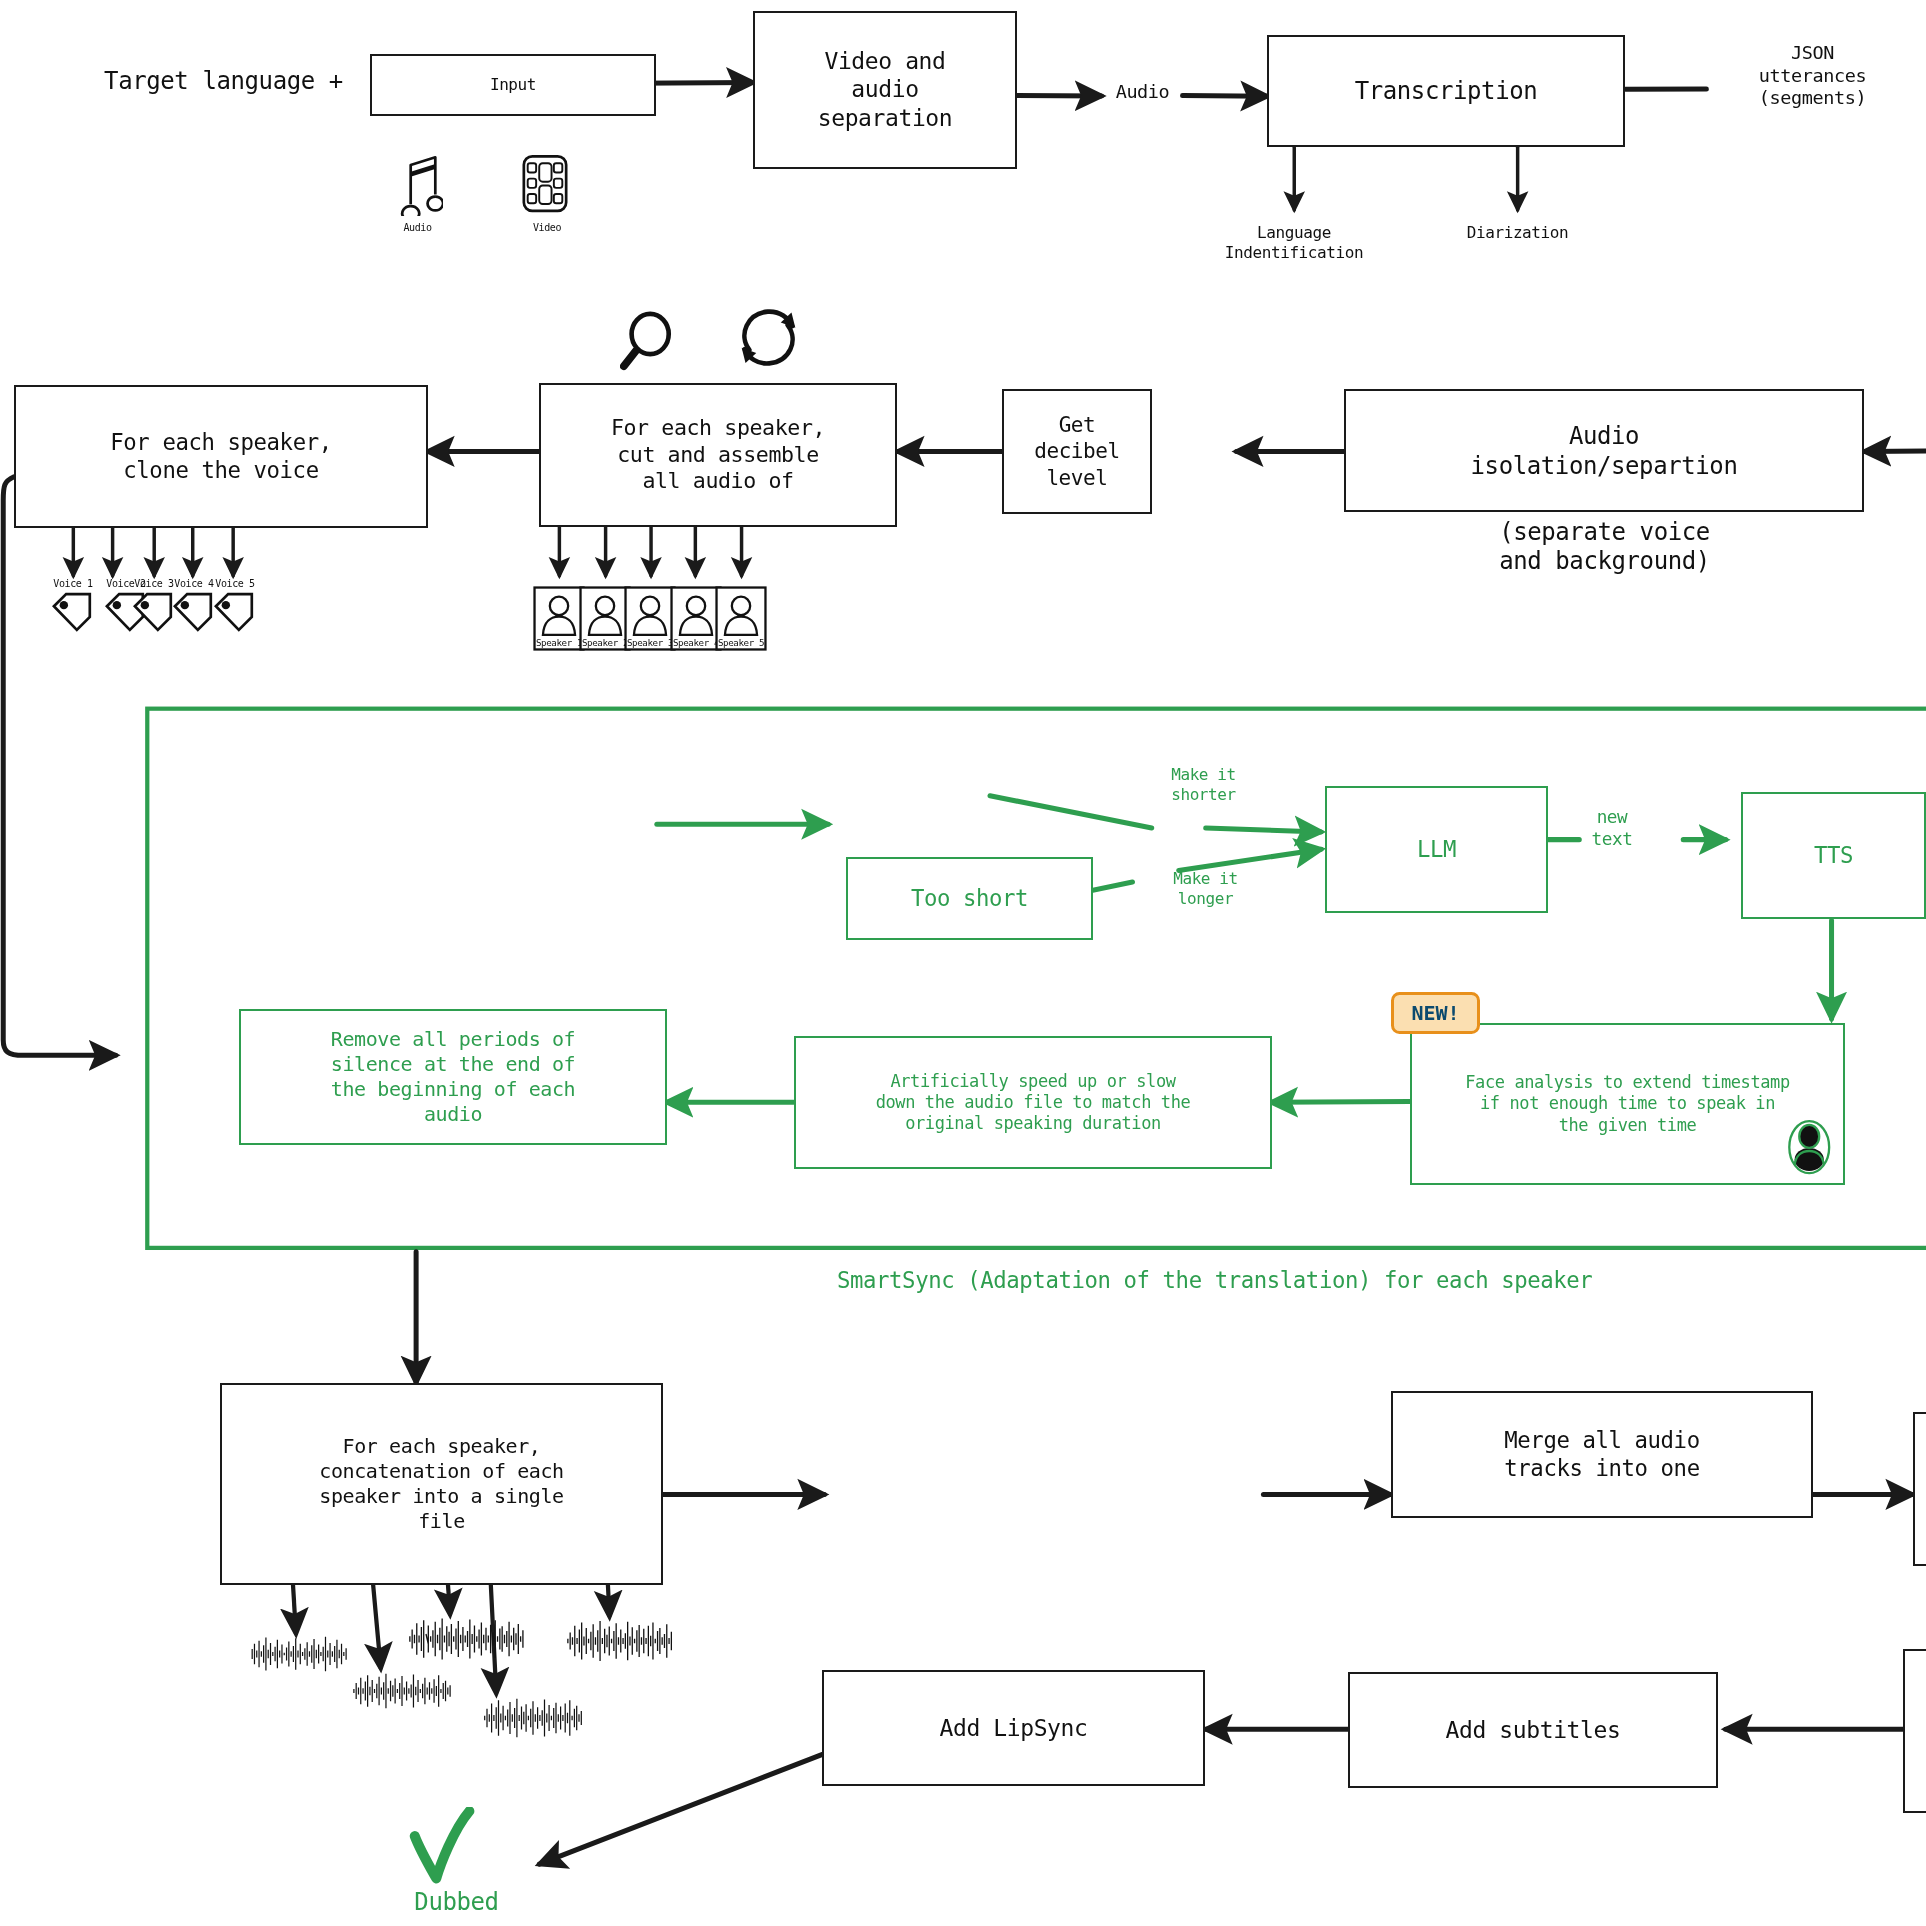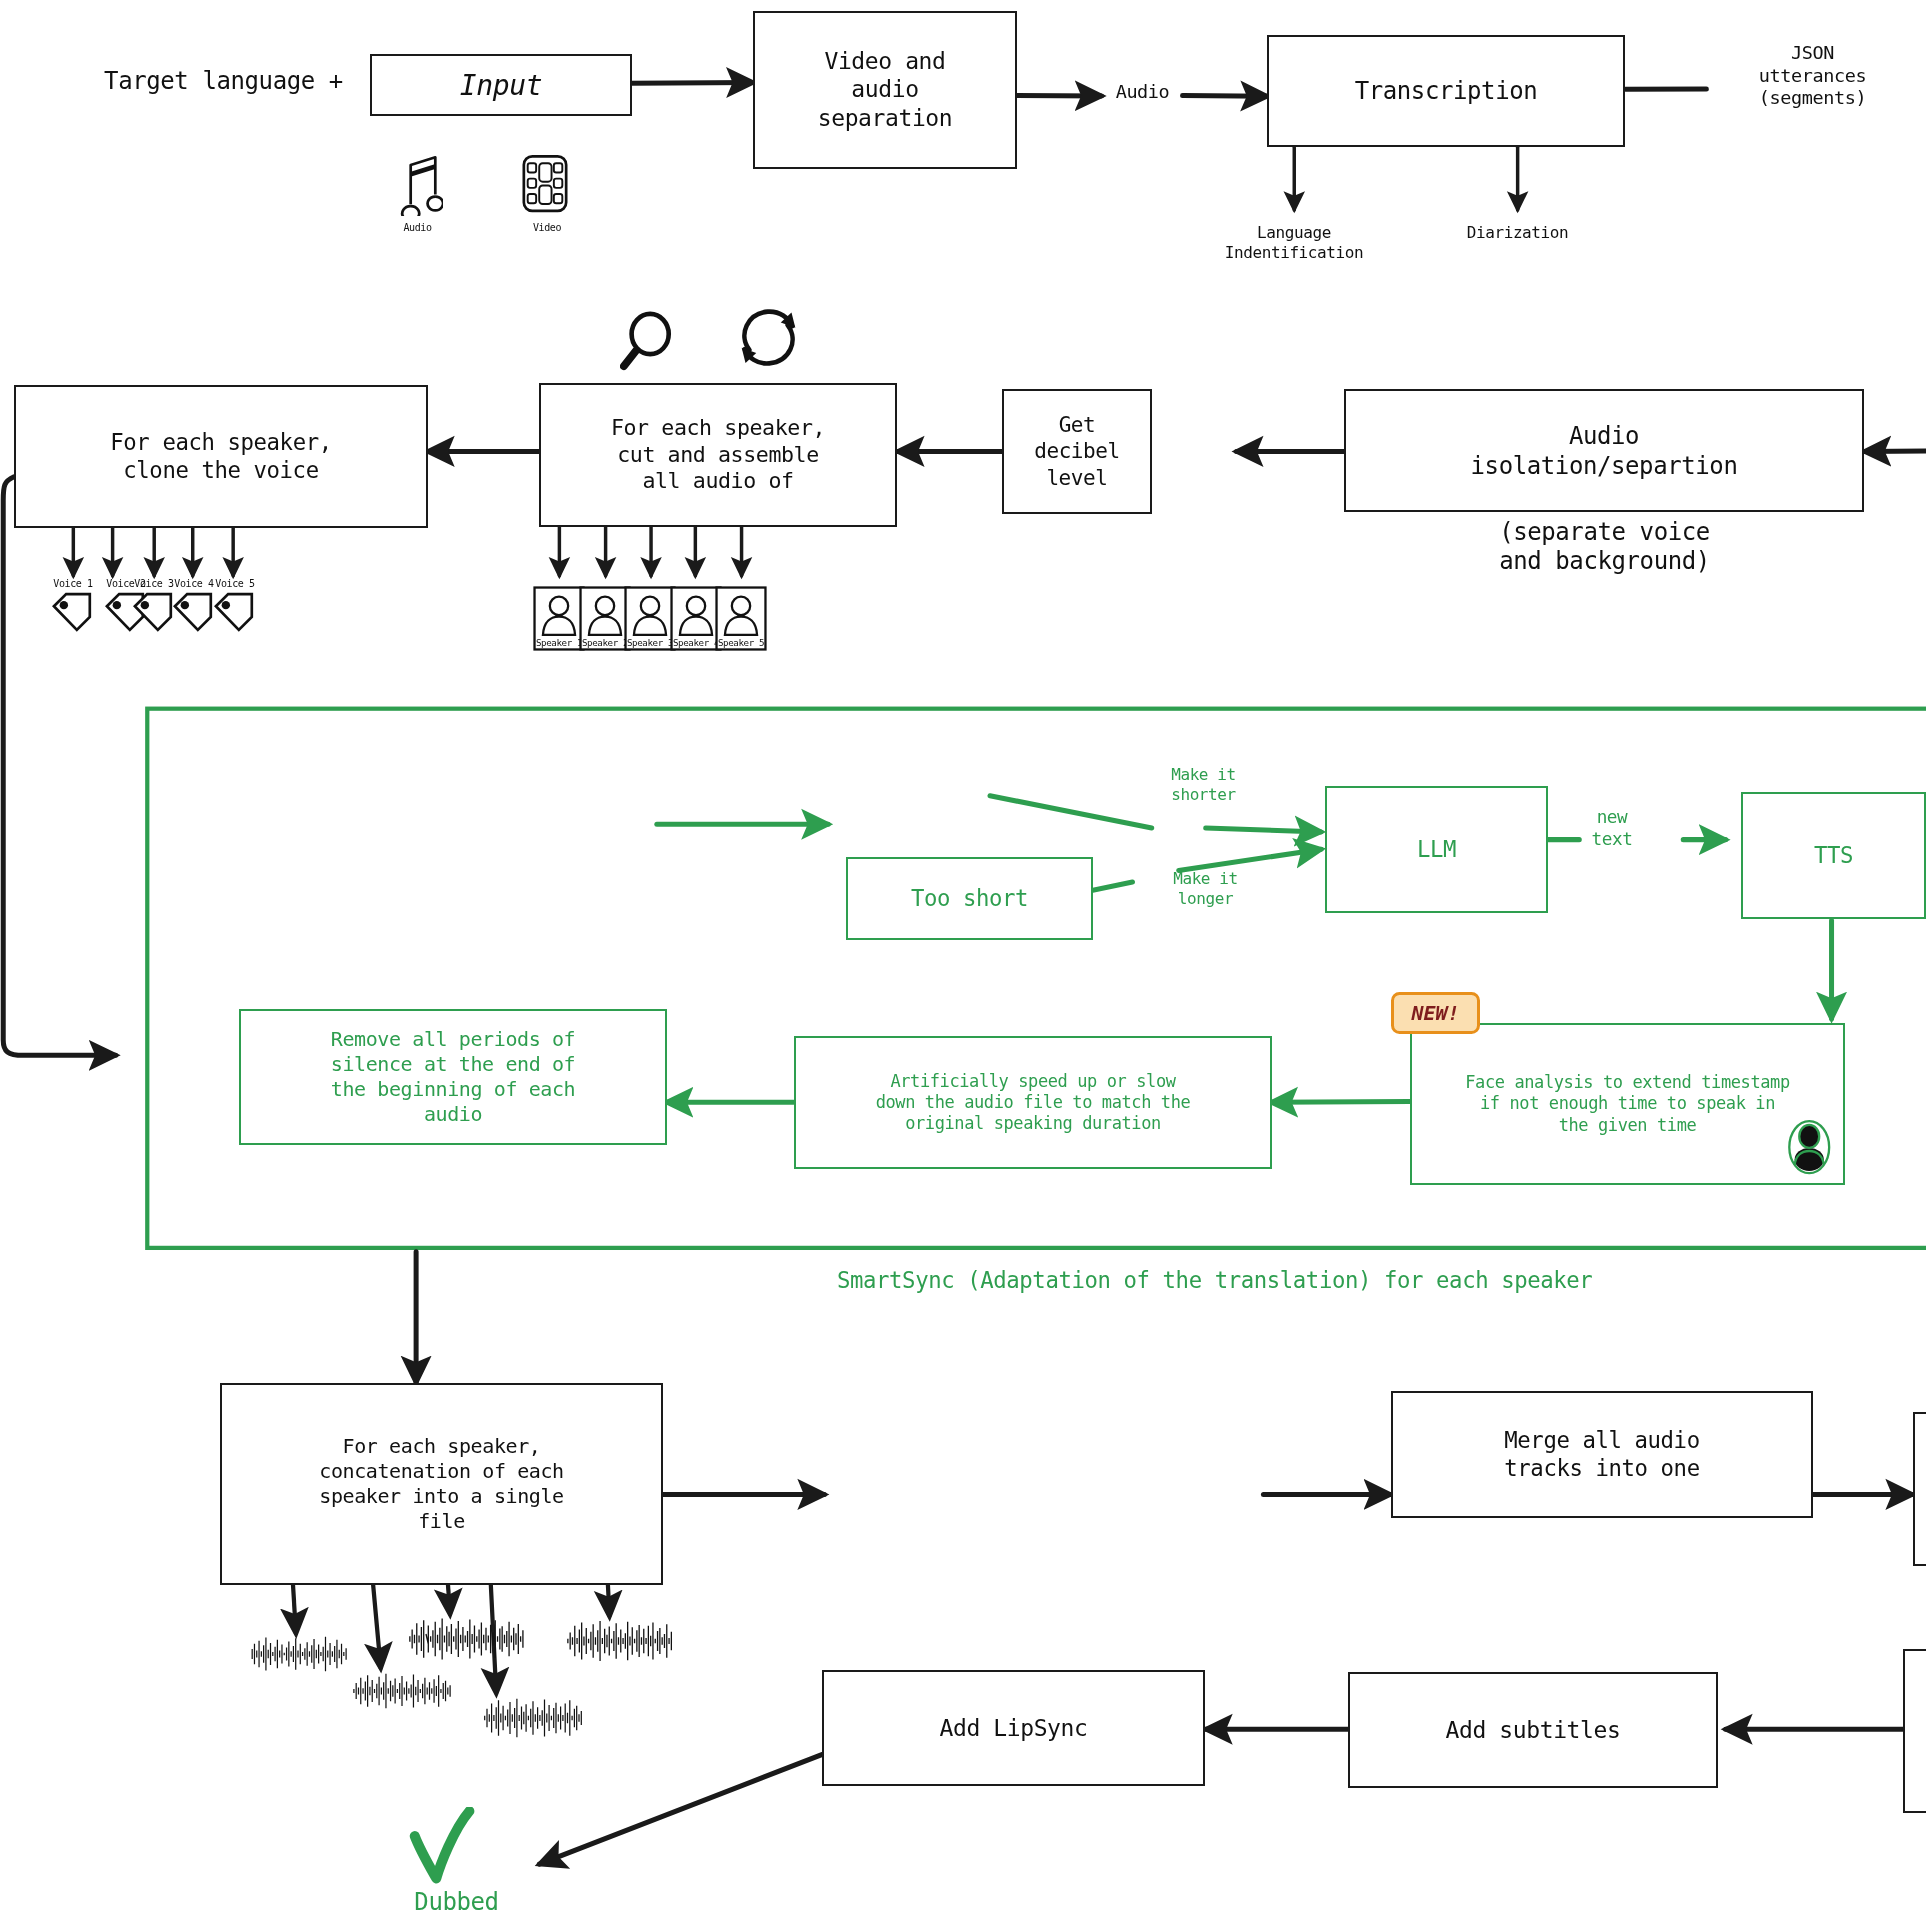--- a/index.html
+++ b/index.html
@@ -38,27 +38,26 @@
   
   svg.edges{position:absolute;left:0;top:0;width:2389px;height:1940px;overflow:visible;pointer-events:none;}
 
   
   .badge{
     position:absolute;
     box-sizing:border-box;
     background:#FBDFB1;
     border:3.5px solid #E8901B;
     border-radius:8.5px;
-    color:#7f1d1d;
+    color:#0c4a6e;
     font-family:"DejaVu Sans Mono","Liberation Mono",monospace;
     font-weight:bold;
     display:flex;align-items:center;justify-content:center;
     letter-spacing:0px;
     z-index:20;
-    font-style:italic;
   }
 
   
   .icon{position:absolute;}
   .tagwrap{position:absolute;display:flex;flex-direction:column;align-items:center;}
   .tagwrap .cap{font-family:"DejaVu Sans Mono","Liberation Mono",monospace;font-size:10px;color:#111;margin-bottom:1.5px;letter-spacing:-0.4px;}
   .spkwrap{position:absolute;}
   .spkwrap .cap{position:absolute;bottom:3.1px;left:0;right:0;text-align:center;font-family:"DejaVu Sans Mono","Liberation Mono",monospace;font-size:9.2px;color:#111;letter-spacing:-0.4px;}
   .imediacap{font-family:"DejaVu Sans Mono","Liberation Mono",monospace;font-size:10px;color:#111;text-align:center;letter-spacing:-0.4px;}
 </style>
@@ -168,21 +167,21 @@
       <path d="M760,4110 L768,4240"></path>
       <path d="M968,4110 L988,4330"></path>
       <path d="M1160,4075 L1168,4190"></path>
       <path d="M1272,4075 L1288,4395"></path>
       <path d="M1576,4075 L1582,4195"></path>
     </g>
   </svg>
 
   <div class="lbl" style="left:54px;top:67px;width:339px;font-size:24px;">Target language +</div>
 
-  <div class="node" style="left:370px;top:54px;width:262px;height:62px;font-size:28px;font-style:italic;">
+  <div class="node" style="left:370px;top:54px;width:286px;height:62px;font-size:16px;">
     <span class="t">Input</span>
   </div>
 
   <div class="icon" style="left:393px;top:154px;">
     <svg width="50" height="62" viewBox="0 0 130 160">
       <path d="M46,135 a22,19 0 1,0 0.1,0 M46,130 L46,28 L110,8 L110,105" stroke="#111" stroke-width="7" fill="none" stroke-linejoin="round"></path>
       <path d="M110,110 a20,18 0 1,0 0.1,0" stroke="#111" stroke-width="7" fill="none"></path>
       <path d="M46,52 L110,32" stroke="#111" stroke-width="12" fill="none"></path>
     </svg>
   </div>

